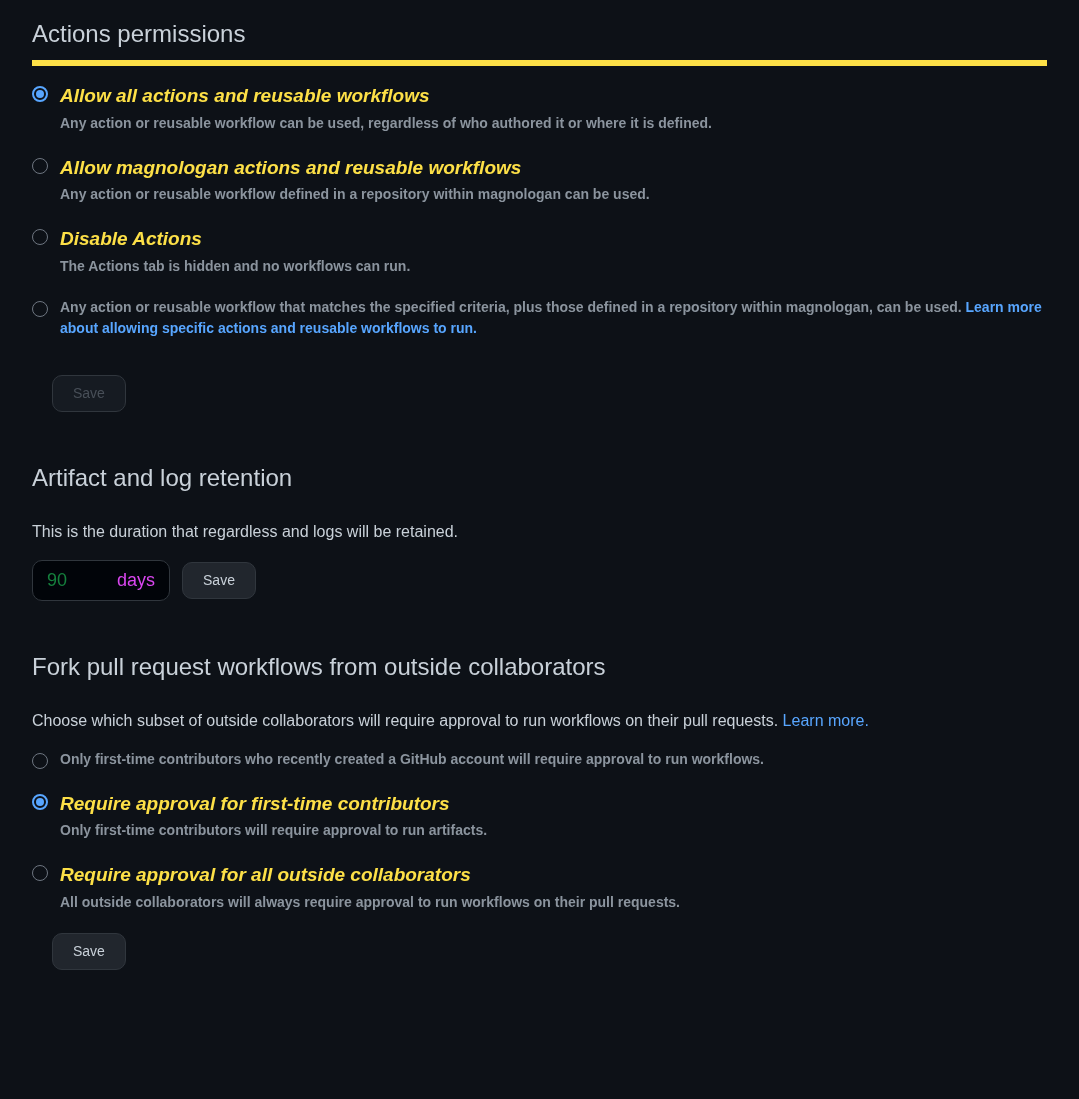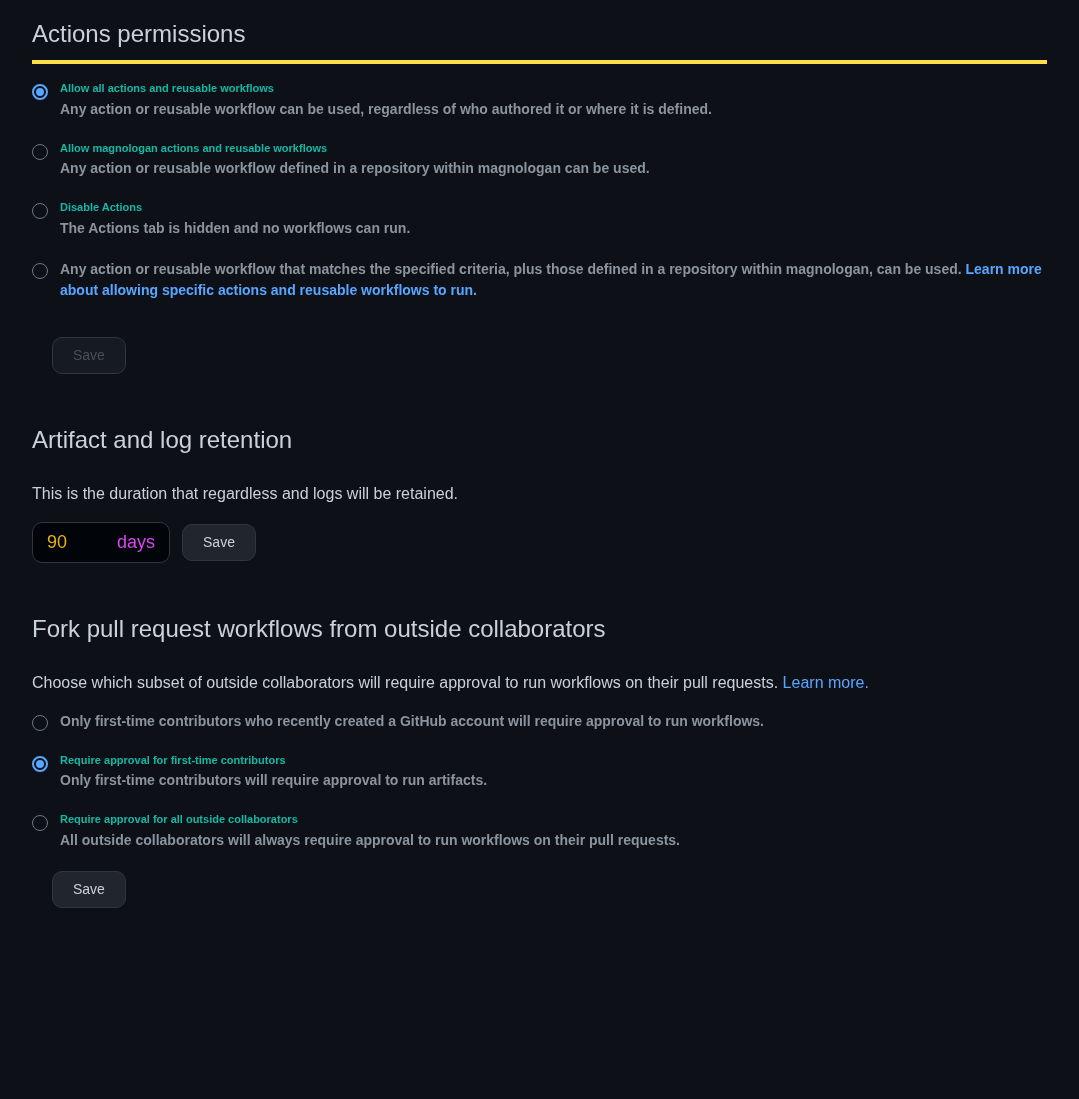--- a/index.html
+++ b/index.html
@@ -17,21 +17,21 @@
       width: 1079px;
     }
     h2.section-title {
       font-size: 24px;
       font-weight: 400;
       color: #c9d1d9;
       padding-bottom: 8px;
       margin-bottom: 16px;
     }
     h2.section-title.with-divider {
-      border-bottom: 4px solid #fde047;
+      border-bottom: 6px solid #fde047;
     }
     .section {
       margin-bottom: 48px;
     }
     .description {
       color: #c9d1d9;
       font-size: 16px;
       margin-bottom: 16px;
     }
     .radio-group {
@@ -66,23 +66,24 @@
       width: 8px;
       height: 8px;
       border-radius: 50%;
       background-color: #58a6ff;
     }
     .radio-content {
       flex: 1;
     }
     .radio-label {
       font-weight: 600;
-      font-size: 11px;
-      color: #14b8a6;
+      font-size: 19px;
+      color: #fde047;
       margin-bottom: 2px;
+      font-style: italic;
     }
     .radio-desc {
       color: #8b949e;
       font-size: 14px;
       font-weight: bold;
     }
     .link {
       color: #58a6ff;
       text-decoration: none;
       cursor: pointer;
@@ -119,21 +120,21 @@
       align-items: center;
       background-color: #010409;
       border: 1px solid #30363d;
       border-radius: 10px;
       padding: 6px 14px;
       gap: 30px;
     }
     .input-field {
       background: transparent;
       border: none;
-      color: #eab308;
+      color: #15803d;
       font-size: 18px;
       width: 40px;
       outline: none;
     }
     .input-suffix {
       color: #d946ef;
       font-size: 18px;
     }
   </style>
 </head>

